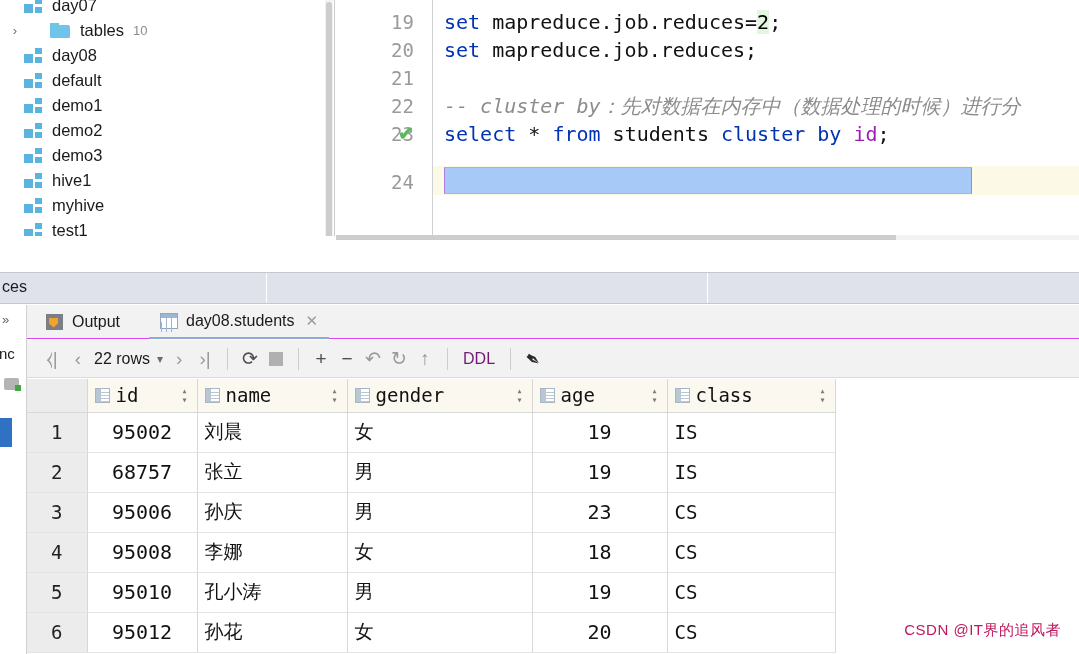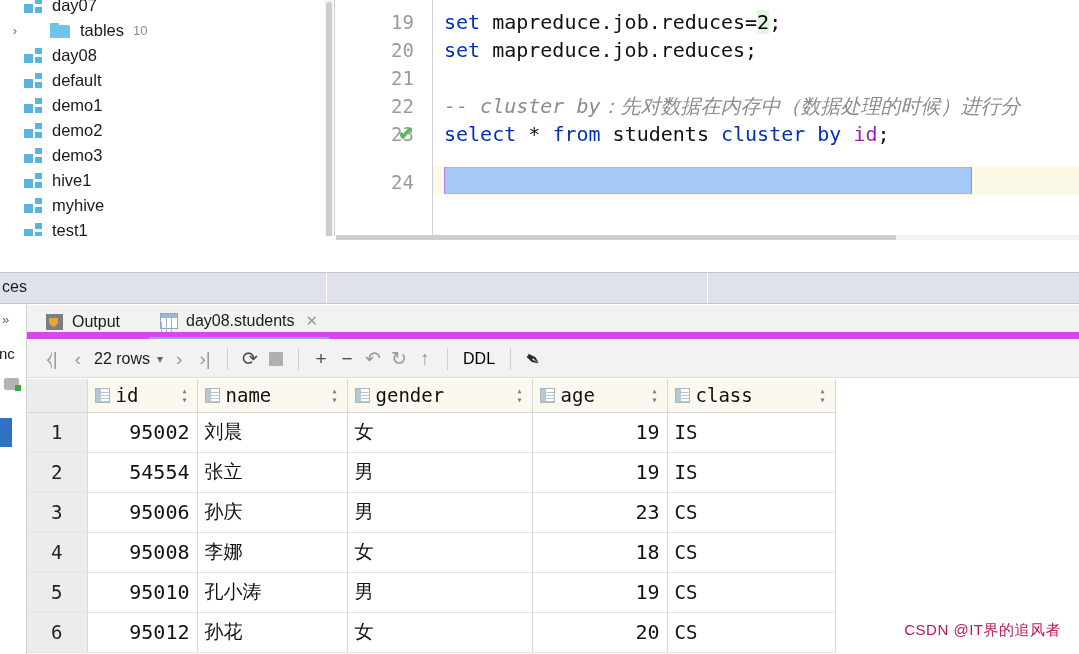--- a/index.html
+++ b/index.html
@@ -285,21 +285,21 @@
     width: 12px; height: 29px;
     background: #2f72c4;
   }
 
   
   .res-tabs {
     position: absolute;
     left: 27px; top: 0;
     right: 0; height: 34px;
     background: #f2f2f2;
-    border-bottom: 7px solid #d946ef;
+    border-bottom: 1px solid #d946ef;
   }
   .res-tab {
     position: absolute;
     top: 0; height: 34px;
     display: flex;
     align-items: center;
     padding: 0 11px;
     font-size: 16px;
     color: #1a1a1a;
     cursor: default;
@@ -391,21 +391,21 @@
     font-size: 12px;
     color: #6a6a6a;
   }
   .tb-sep {
     width: 1px; height: 22px;
     background: #cdcdcd;
     margin: 0 9px;
   }
   .tb-ddl {
     font-size: 16px;
-    color: #000000;
+    color: #701a75;
     padding: 0 6px;
   }
   .tb-stop {
     width: 14px; height: 14px;
     background: #b0b0b0;
   }
   .tb-pin {
     font-size: 19px;
     color: #2b2b2b;
     transform: rotate(35deg);
@@ -482,21 +482,21 @@
     text-align: center;
   }
   table.dg td.rownum {
     background: #ececec;
     text-align: center;
     font-size: 19px;
     color: #222222;
     width: 60px;
   }
   table.dg td.num {
-    text-align: right;
+    text-align: center;
     font-size: 20px;
     color: #111111;
   }
   table.dg td.txt {
     text-align: left;
     font-size: 19px;
     color: #111111;
   }
   table.dg tr.selrow td.rownum { background: #ececec; }
 
@@ -595,21 +595,21 @@
   <div class="ln" style="top: 8px;">19</div>
       <div class="ln" style="top: 36px;">20</div>
       <div class="ln" style="top: 64px;">21</div>
       <div class="ln" style="top: 92px;">22</div>
       <div class="ln" style="top: 120px;">23</div>
       <div class="ln-check" style="top: 120px;">✔</div>
       <div class="ln" style="top: 156px; margin-top: 12px;">24</div>
     </div>
 
   <div class="tabstrip">
-    <div class="seg" style="left:0; width:327px;">
+    <div class="seg" style="left:0; width:267px;">
       <span class="tabstrip-label" style="left:2px;">ces</span>
     </div>
     <div class="seg" style="left:328px; width:380px;"></div>
     <div class="seg" style="left:709px; width:370px; border-right:none;"></div>
   </div>
 
   <div class="results">
 
     <div class="res-sidebar">
       <span class="chev">»</span>
@@ -702,21 +702,21 @@
             <tr class="table-row selrow">
               <td class="rownum">1</td>
               <td class="num">95002</td>
               <td class="txt">刘晨</td>
               <td class="txt">女</td>
               <td class="num">19</td>
               <td class="txt">IS</td>
             </tr>
             <tr class="table-row">
               <td class="rownum">2</td>
-              <td class="num">54554</td>
+              <td class="num">68757</td>
               <td class="txt">张立</td>
               <td class="txt">男</td>
               <td class="num">19</td>
               <td class="txt">IS</td>
             </tr>
             <tr class="table-row">
               <td class="rownum">3</td>
               <td class="num">95006</td>
               <td class="txt">孙庆</td>
               <td class="txt">男</td>

